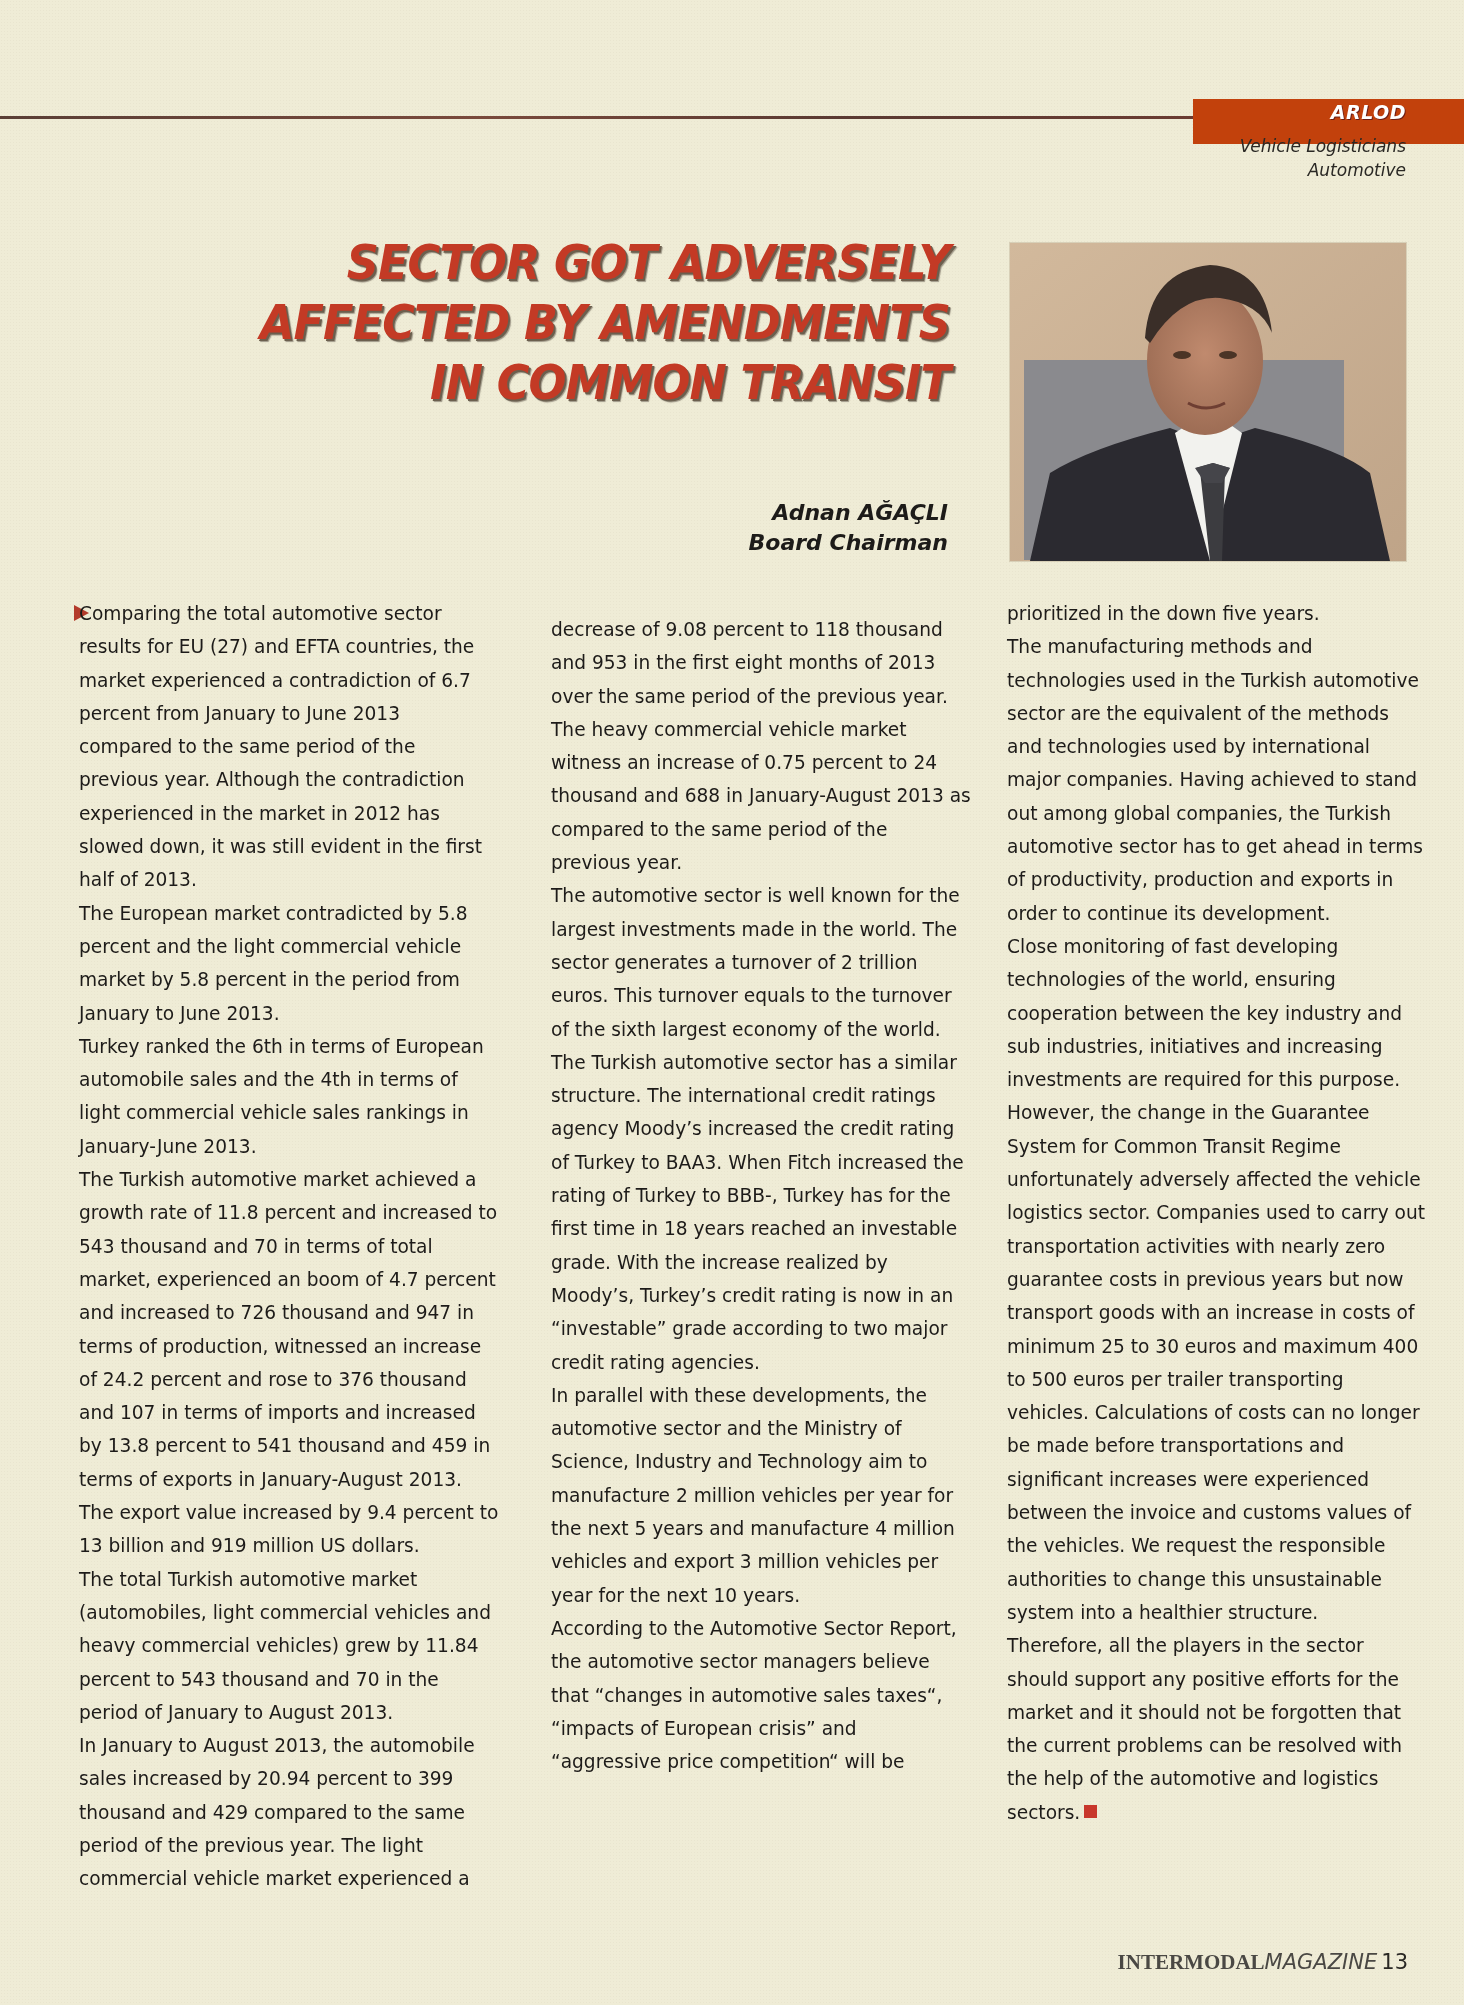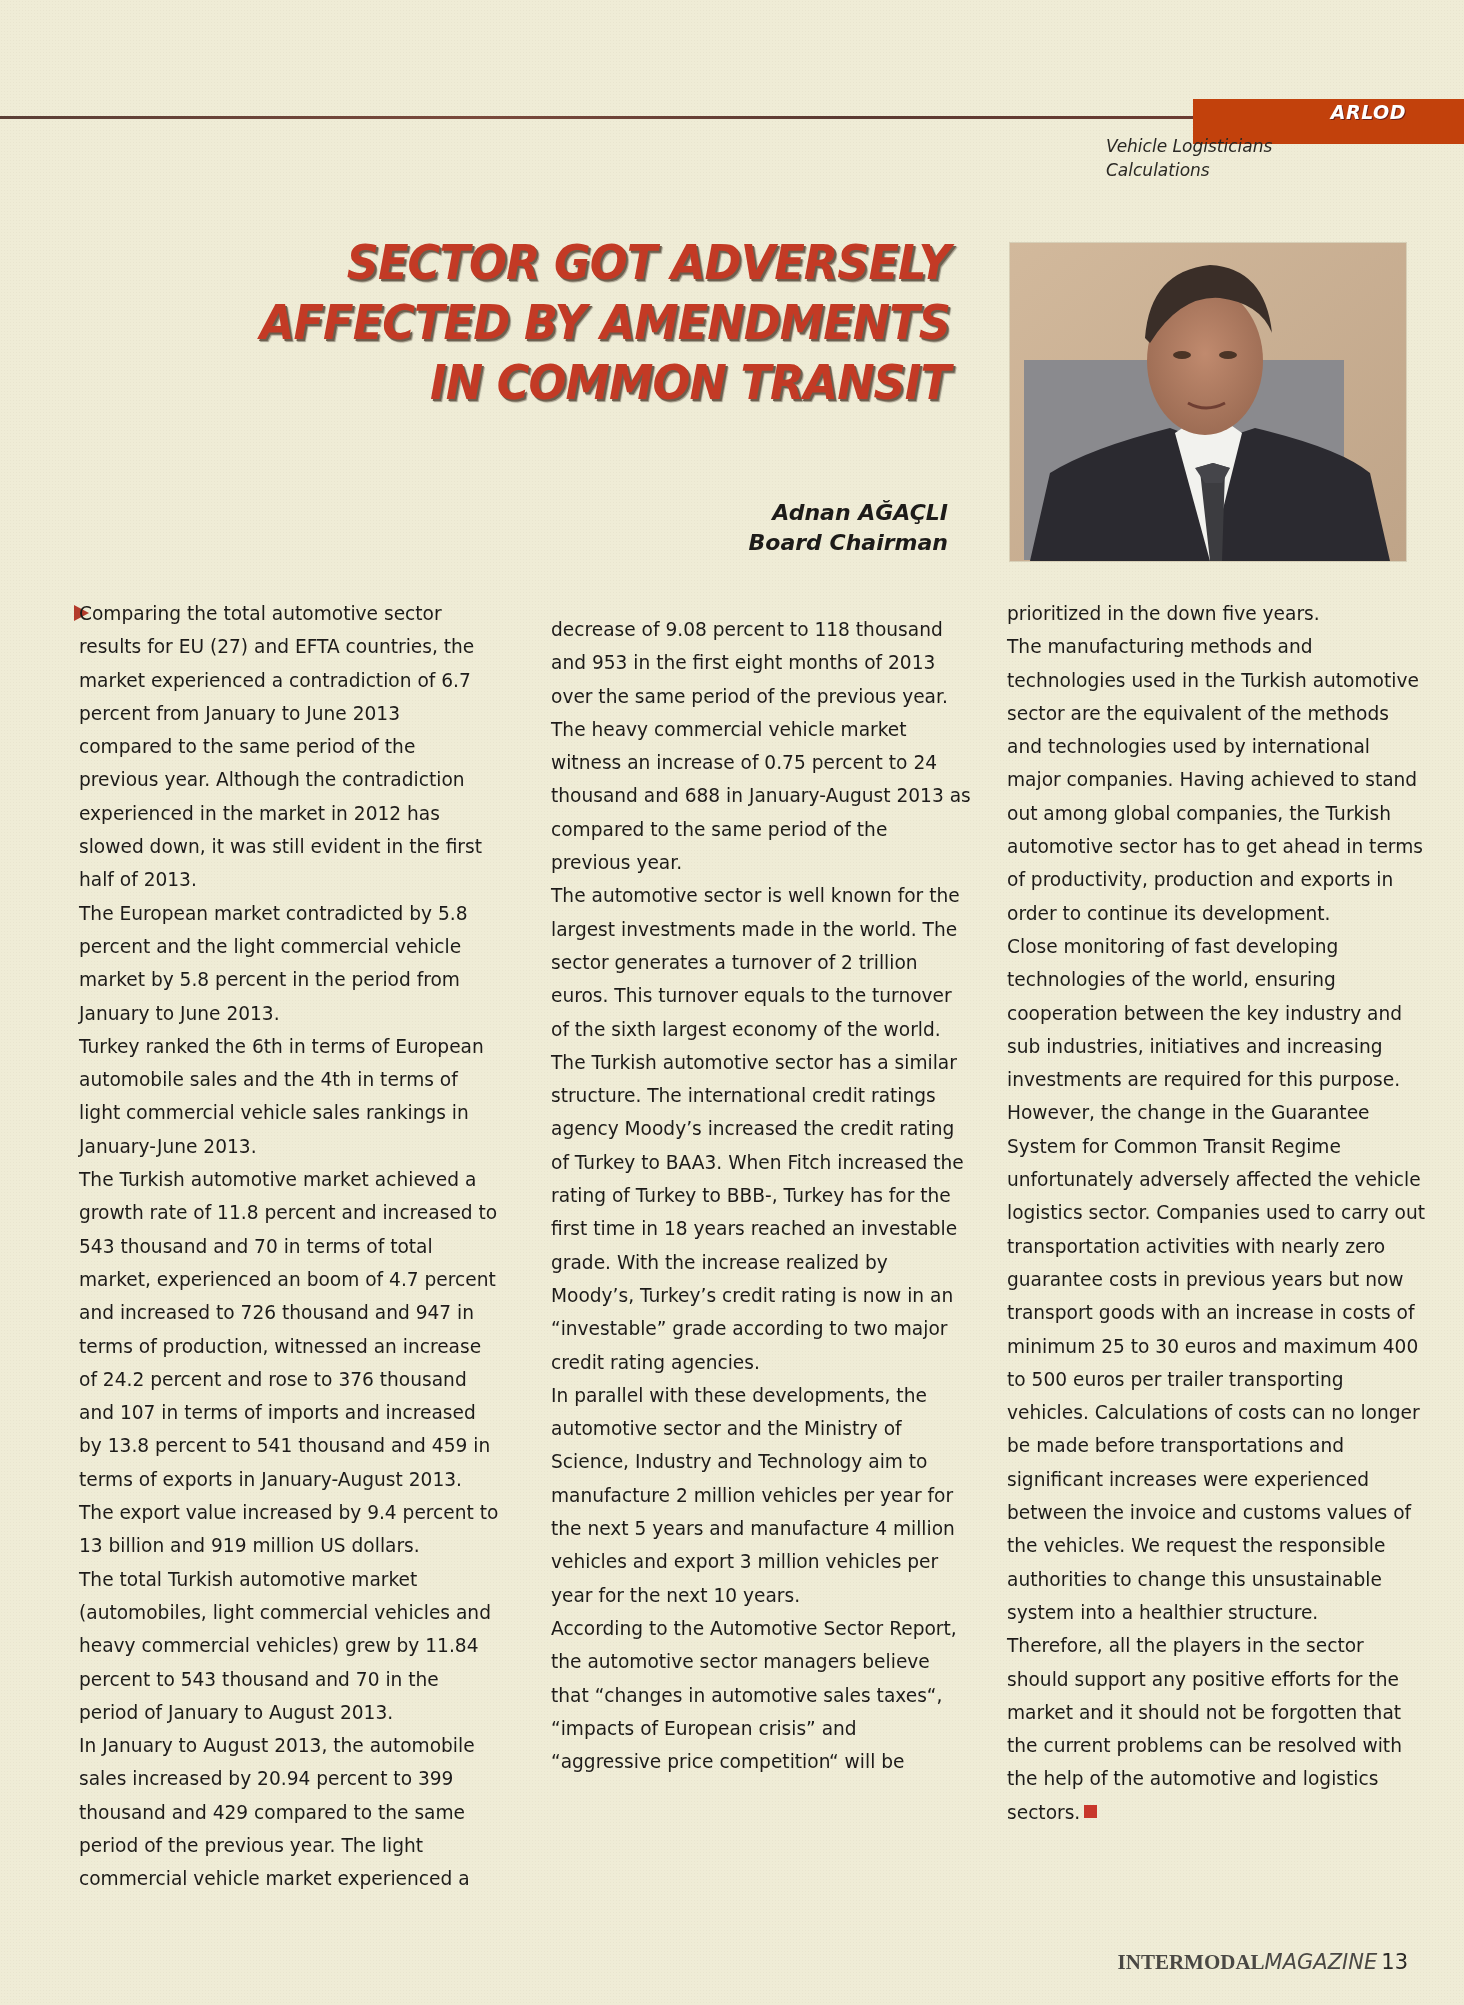--- a/index.html
+++ b/index.html
@@ -19,21 +19,21 @@
       position: absolute; left: 1193px; top: 99px; width: 271px; height: 45px;
       background: #c2410c;
     }
     .section-tab span {
       position: absolute; right: 58px; top: 2px;
       color: #ffffff; font-weight: bold; font-style: italic; font-size: 19px;
       letter-spacing: 0.5px;
       text-shadow: 1px 1px 0 #6d1e14;
     }
     .org-name {
-      position: absolute; right: 58px; top: 134px; width: 300px; text-align: left;
+      position: absolute; right: 58px; top: 134px; width: 300px; text-align: right;
       font-style: italic; font-size: 17px; line-height: 24px; color: #2a2824;
     }
     .headline {
       position: absolute; left: 150px; top: 232px; width: 800px; text-align: right;
       font-family: "DejaVu Sans", sans-serif; font-weight: bold; font-style: italic;
       font-size: 48px; line-height: 60px; letter-spacing: -1px;
       color: #c33a25;
       text-shadow: 2px 2px 0 #6b5f4e, 3px 3px 1px rgba(80,70,60,0.5);
       transform: scaleX(0.93); transform-origin: right center;
       margin: 0;
@@ -77,21 +77,21 @@
 <body>
 
 <div class="top-rule"></div>
 
 <div class="section-tab">
   <span>ARLOD</span>
 </div>
 
 <div class="org-name">
   <div>Vehicle Logisticians</div>
-  <div>Calculations</div>
+  <div>Automotive</div>
 </div>
 
 <h1 class="headline">
   <div>SECTOR GOT ADVERSELY</div>
   <div>AFFECTED BY AMENDMENTS</div>
   <div>IN COMMON TRANSIT</div>
 </h1>
 
 <div class="byline">
   <div>Adnan AĞAÇLI</div>

